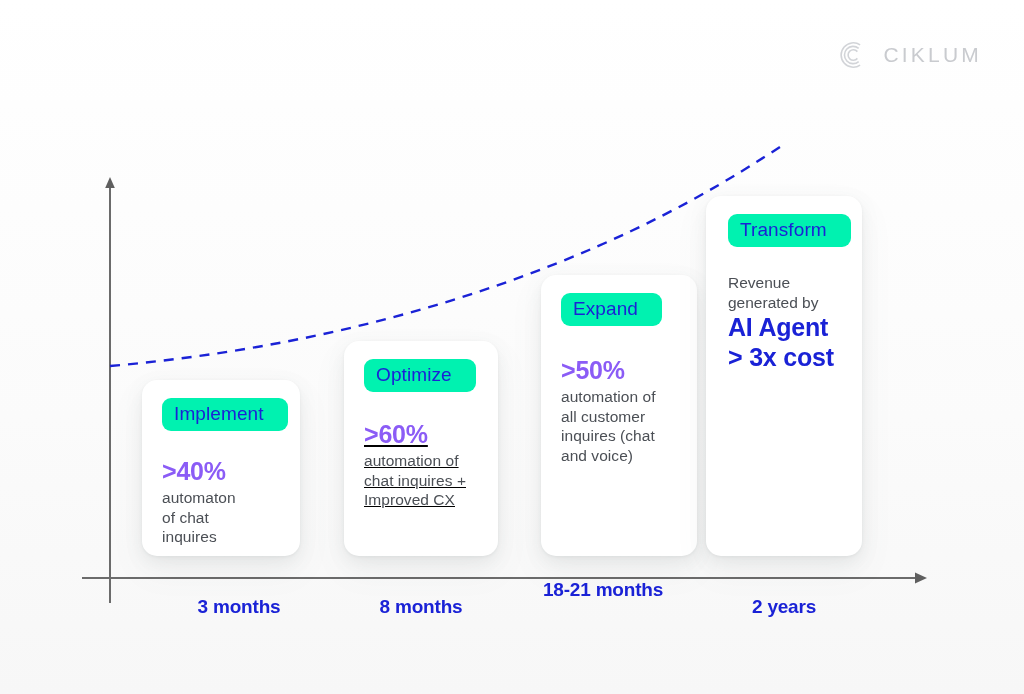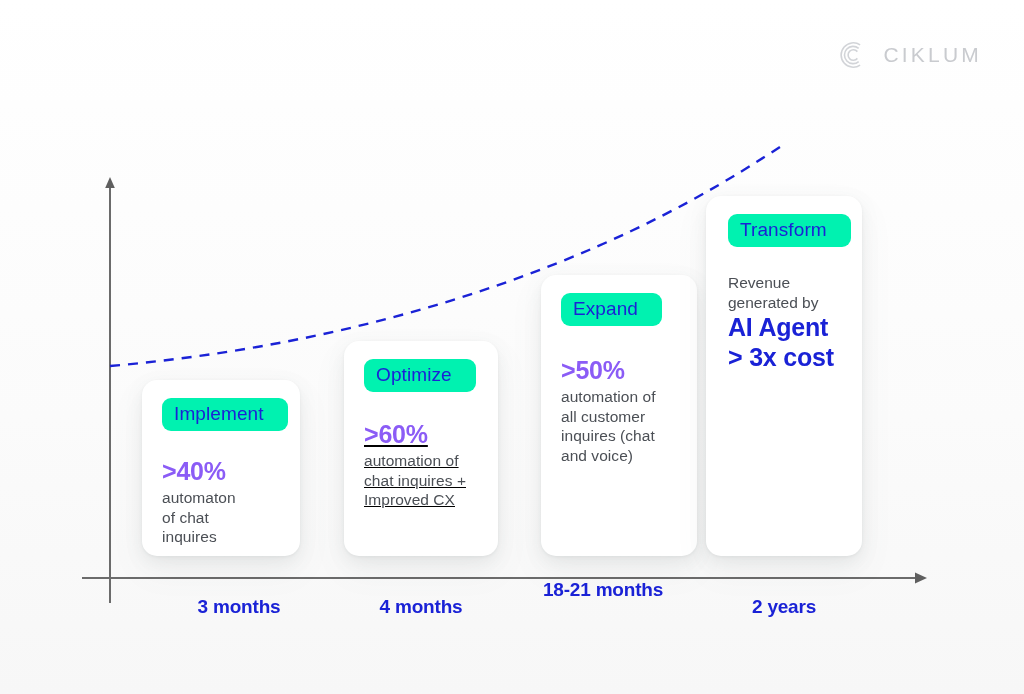--- a/index.html
+++ b/index.html
@@ -186,17 +186,17 @@
     </div>
     <div class="body-block" style="left:22px; top:77px;">
       <div class="lead" style="white-space:pre-line;">Revenue
 generated by</div>
       <div class="bigblue" style="">AI Agent</div>
       <div class="bigblue">&gt; 3x cost</div>
     </div>
   </div>
 
   <div class="xlabel" style="left:160px; top:596px; width:158px;">3 months</div>
-  <div class="xlabel" style="left:344px; top:596px; width:154px;">4 months</div>
+  <div class="xlabel" style="left:344px; top:596px; width:154px;">8 months</div>
   <div class="xlabel" style="left:513px; top:579px; width:180px;">18-21 months</div>
   <div class="xlabel" style="left:706px; top:596px; width:156px;">2 years</div>
 
 </div>
 
 </body></html>

